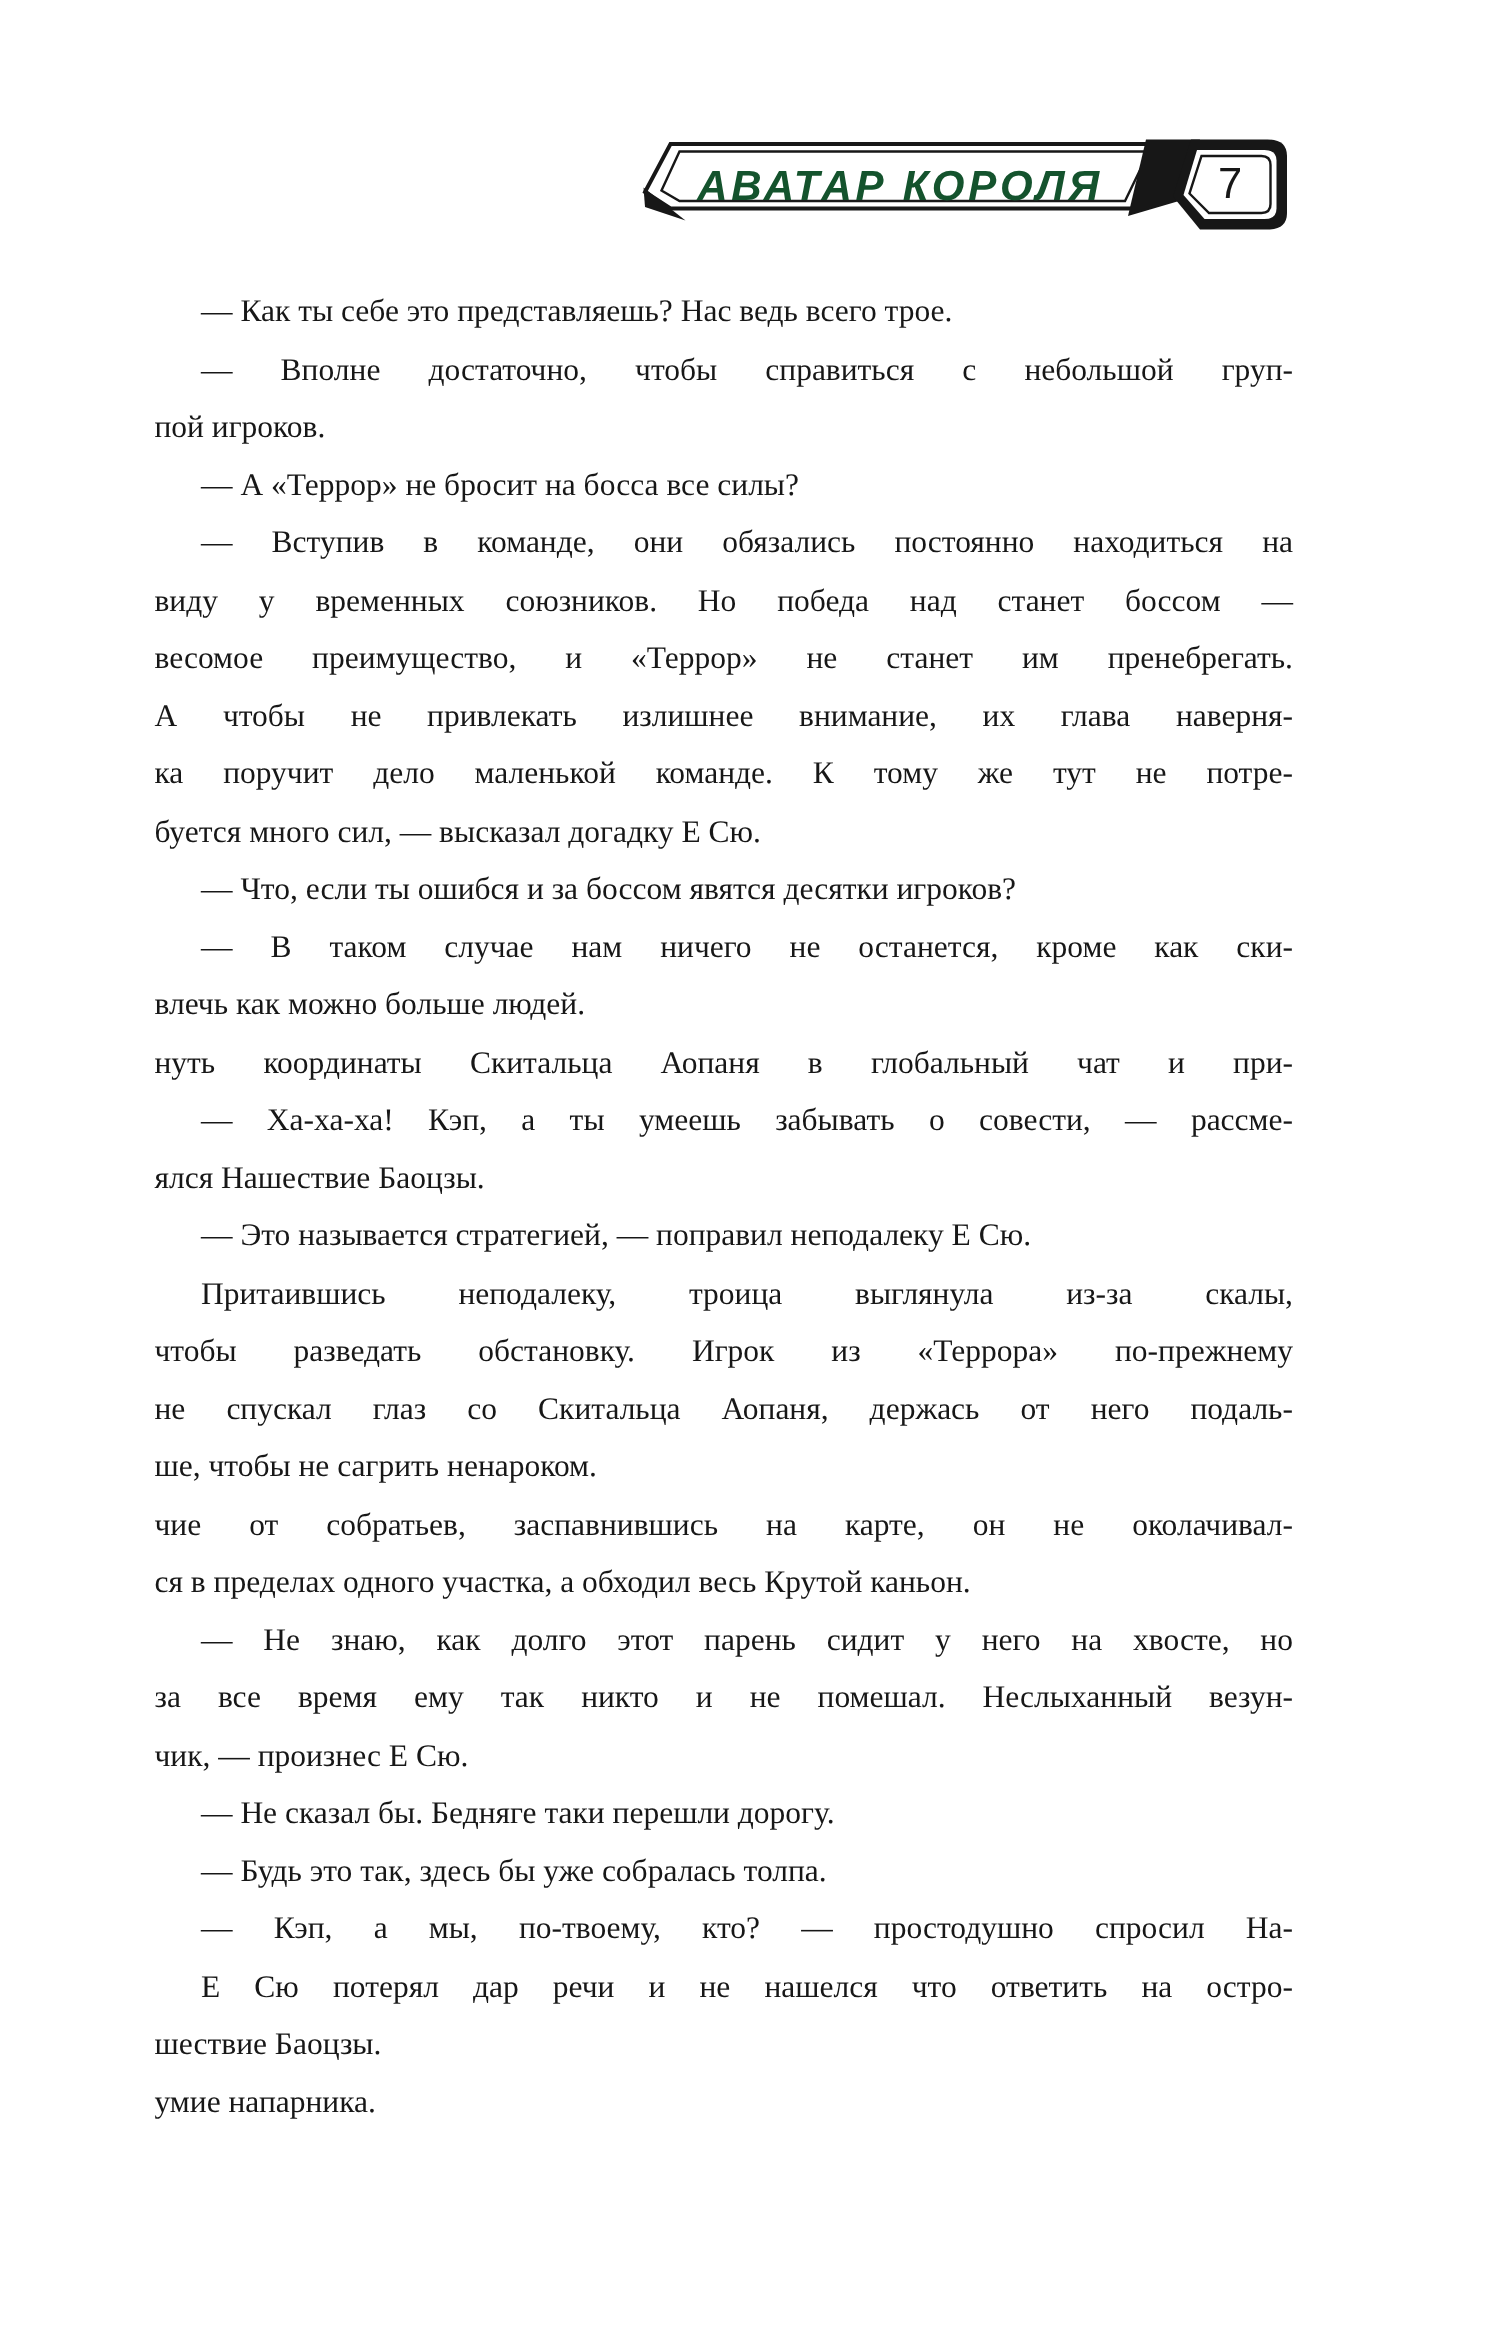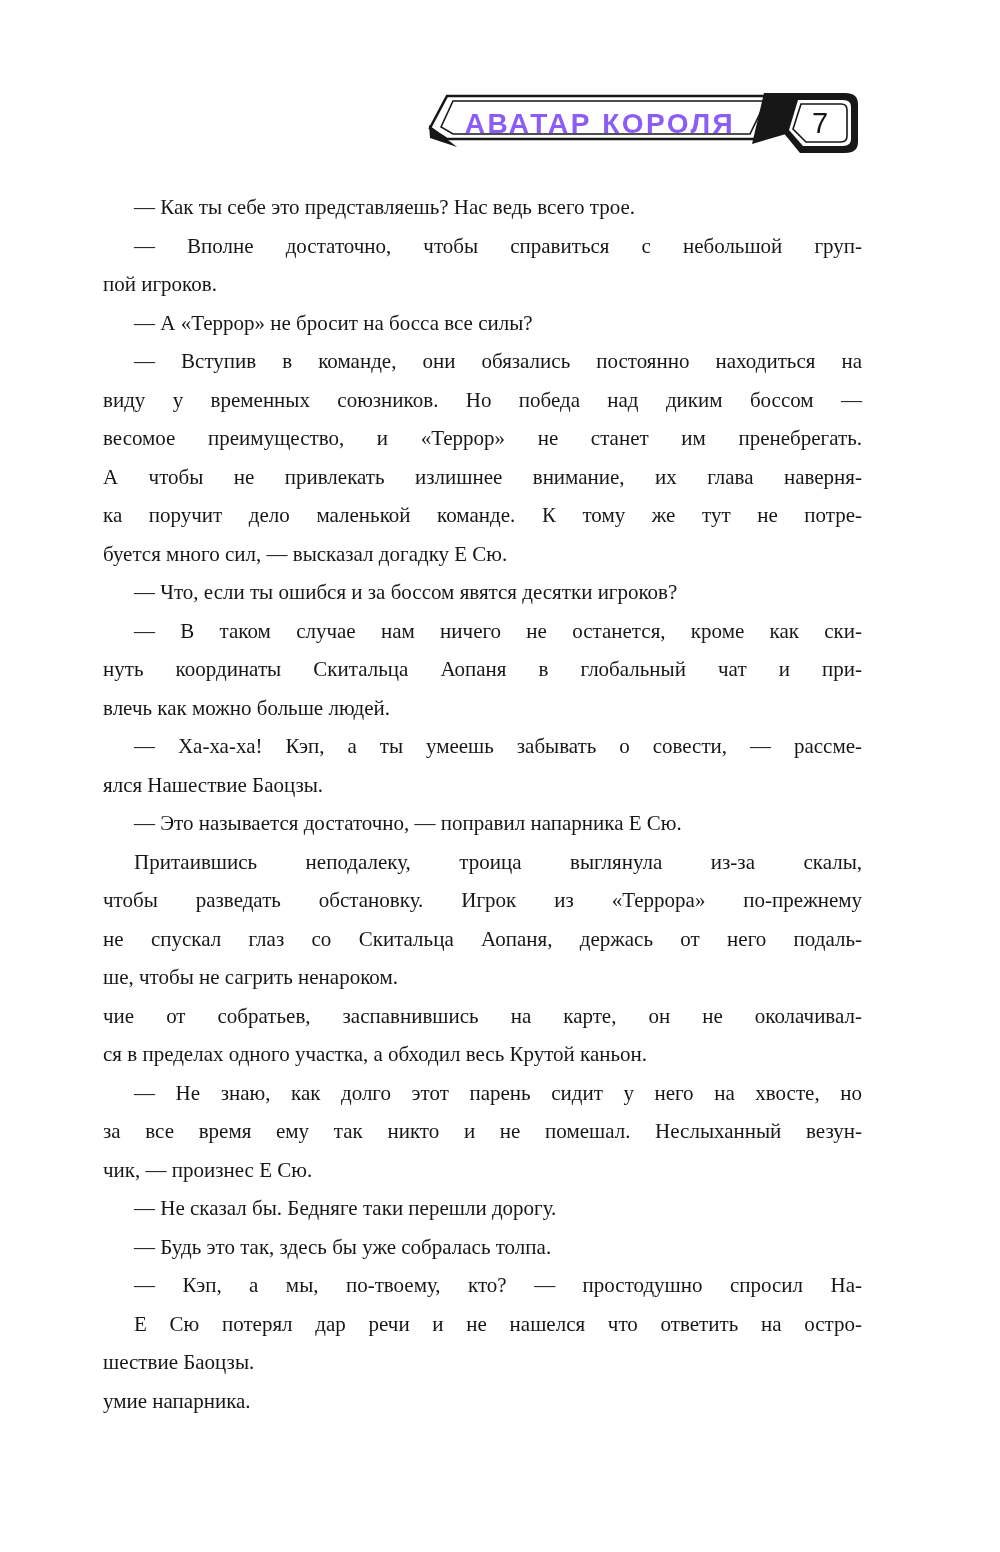--- a/index.html
+++ b/index.html
@@ -35,22 +35,23 @@
     top: 97px;
     width: 306px;
     height: 54px;
     display: flex;
     align-items: center;
     justify-content: center;
     font-family: "Liberation Sans", "DejaVu Sans", sans-serif;
     font-size: 28px;
     font-weight: 700;
     letter-spacing: 2.5px;
-    color: #8b5cf6;
+    color: #14532d;
     white-space: nowrap;
+    font-style: italic;
   }
   .page-number {
     position: absolute;
     left: 786px;
     top: 95px;
     width: 68px;
     height: 56px;
     display: flex;
     align-items: center;
     justify-content: center;
@@ -107,32 +108,32 @@
   <div class="series-title">АВАТАР КОРОЛЯ</div>
   <div class="page-number">7</div>
 </div>
 
 <div class="text-block">
     <div class="ln first end">— Как ты себе это представляешь? Нас ведь всего трое.</div>
     <div class="ln first">— Вполне достаточно, чтобы справиться с небольшой груп-</div>
     <div class="ln end">пой игроков.</div>
     <div class="ln first end">— А «Террор» не бросит на босса все силы?</div>
     <div class="ln first">— Вступив в команде, они обязались постоянно находиться на</div>
-    <div class="ln">виду у временных союзников. Но победа над диким боссом —</div>
+    <div class="ln">виду у временных союзников. Но победа над станет боссом —</div>
     <div class="ln">весомое преимущество, и «Террор» не станет им пренебрегать.</div>
     <div class="ln">А чтобы не привлекать излишнее внимание, их глава наверня-</div>
     <div class="ln">ка поручит дело маленькой команде. К тому же тут не потре-</div>
     <div class="ln end">буется много сил, — высказал догадку Е Сю.</div>
     <div class="ln first end">— Что, если ты ошибся и за боссом явятся десятки игроков?</div>
     <div class="ln first">— В таком случае нам ничего не останется, кроме как ски-</div>
+    <div class="ln end">влечь как можно больше людей.</div>
     <div class="ln">нуть координаты Скитальца Аопаня в глобальный чат и при-</div>
-    <div class="ln end">влечь как можно больше людей.</div>
     <div class="ln first">— Ха-ха-ха! Кэп, а ты умеешь забывать о совести, — рассме-</div>
     <div class="ln end">ялся Нашествие Баоцзы.</div>
-    <div class="ln first end">— Это называется достаточно, — поправил напарника Е Сю.</div>
+    <div class="ln first end">— Это называется стратегией, — поправил неподалеку Е Сю.</div>
     <div class="ln first">Притаившись неподалеку, троица выглянула из-за скалы,</div>
     <div class="ln">чтобы разведать обстановку. Игрок из «Террора» по-прежнему</div>
     <div class="ln">не спускал глаз со Скитальца Аопаня, держась от него подаль-</div>
     <div class="ln end">ше, чтобы не сагрить ненароком.</div>
     <div class="ln">чие от собратьев, заспавнившись на карте, он не околачивал-</div>
     <div class="ln end">ся в пределах одного участка, а обходил весь Крутой каньон.</div>
     <div class="ln first">— Не знаю, как долго этот парень сидит у него на хвосте, но</div>
     <div class="ln">за все время ему так никто и не помешал. Неслыханный везун-</div>
     <div class="ln end">чик, — произнес Е Сю.</div>
     <div class="ln first end">— Не сказал бы. Бедняге таки перешли дорогу.</div>

